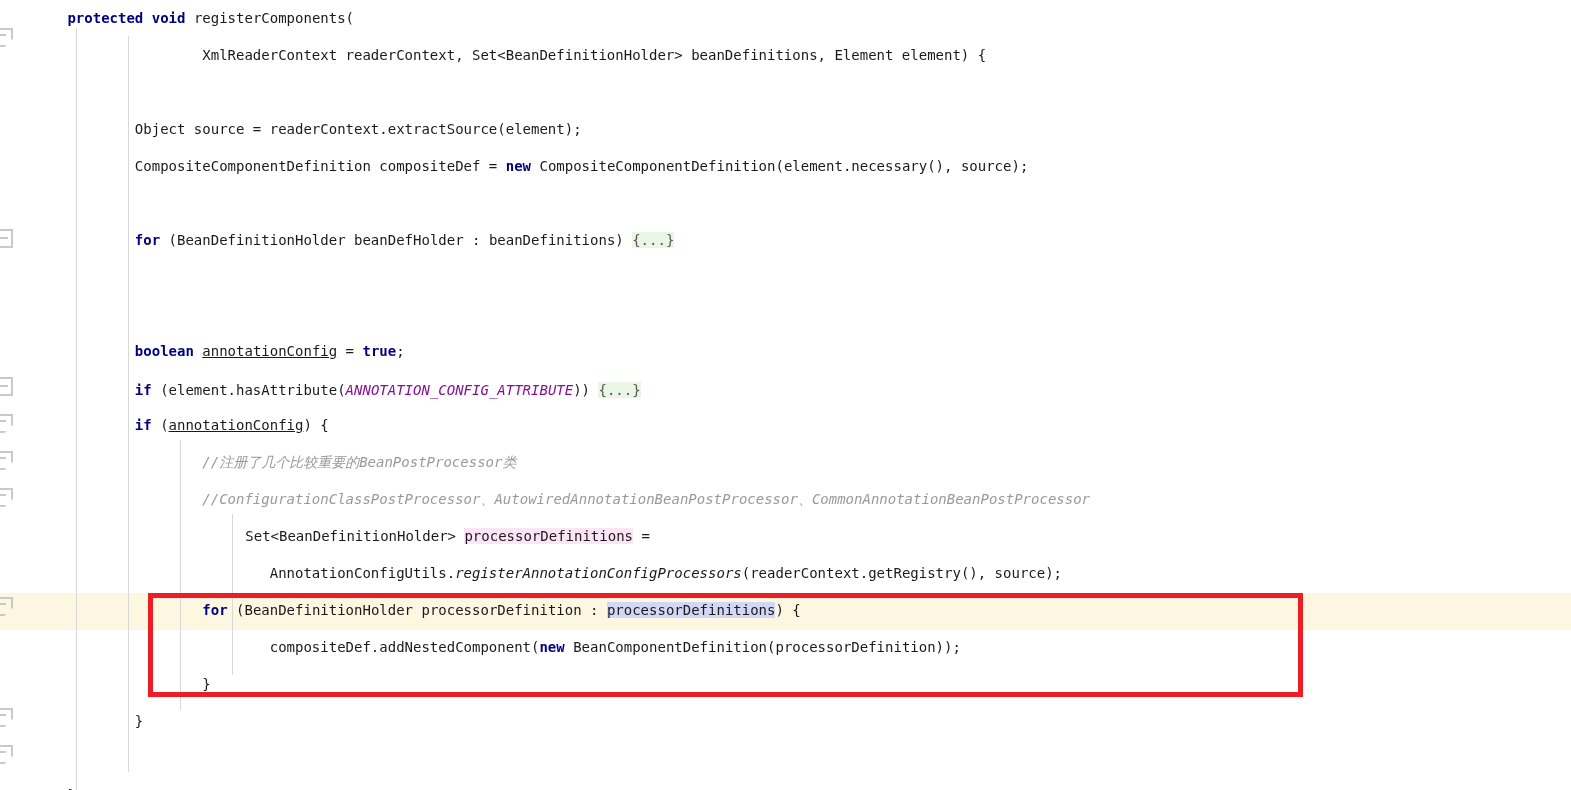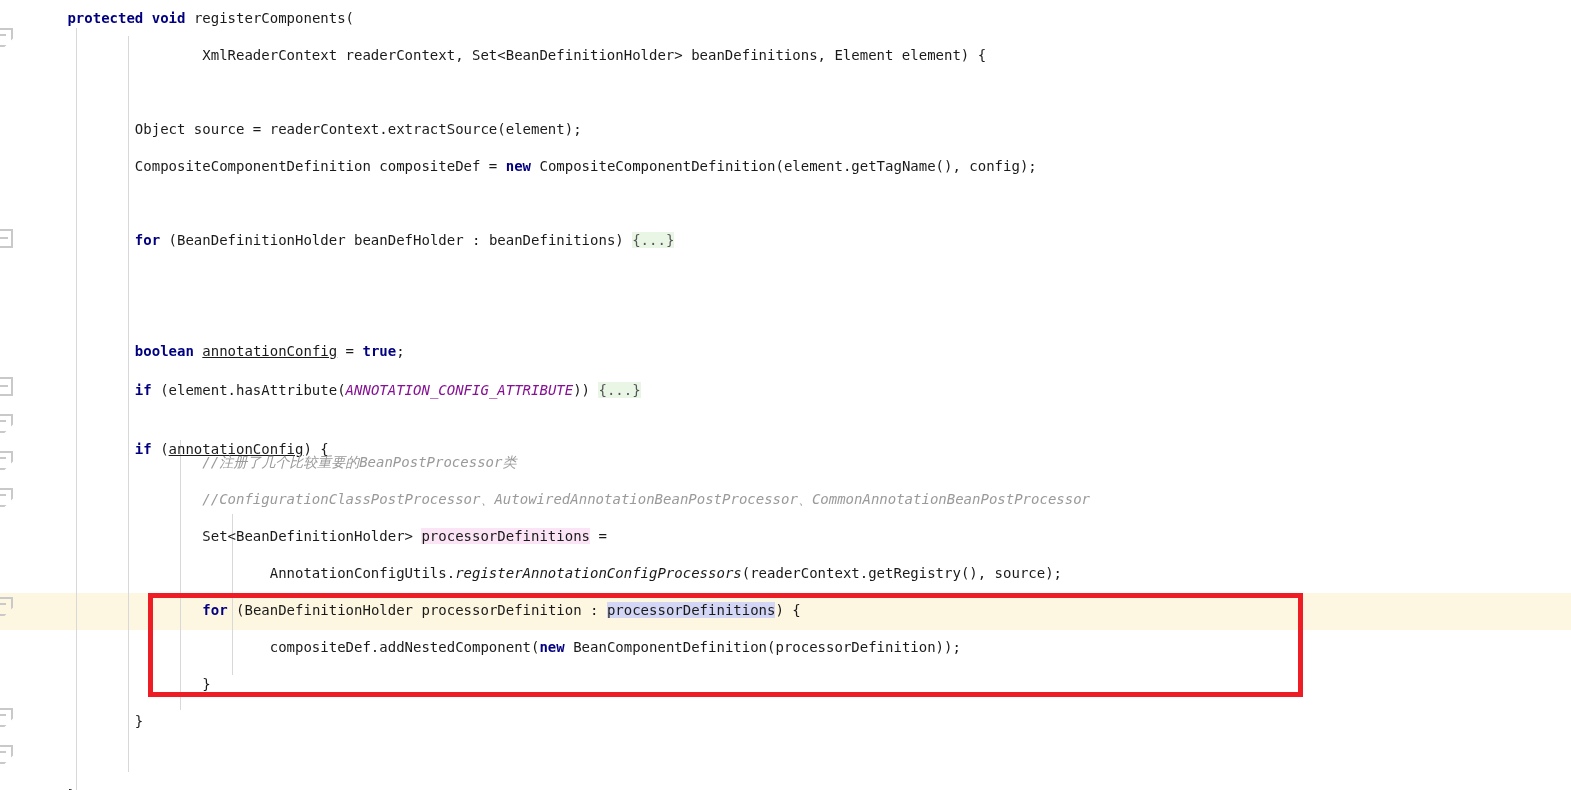--- a/index.html
+++ b/index.html
@@ -183,31 +183,31 @@
       <div class="fold expanded" style="top: 708px;"></div>
       <div class="fold expanded" style="top: 745px;"></div>
       <div class="fold tail" style="top: 782px;"></div>
     </div>
 
   <div class="code-area" id="code-area">
       <div class="line" style="top: 0px;"><span class="plain">        </span><span class="kw">protected</span><span class="plain"> </span><span class="kw">void</span><span class="plain"> registerComponents(</span></div>
       <div class="line" style="top: 37px;"><span class="plain">                        XmlReaderContext readerContext, Set&lt;BeanDefinitionHolder&gt; beanDefinitions, Element element) {</span></div>
       <div class="line" style="top: 74px;"><span class="plain"></span></div>
       <div class="line" style="top: 111px;"><span class="plain">                Object source = readerContext.extractSource(element);</span></div>
-      <div class="line" style="top: 148px;"><span class="plain">                CompositeComponentDefinition compositeDef = </span><span class="kw">new</span><span class="plain"> CompositeComponentDefinition(element.getTagName(), config);</span></div>
+      <div class="line" style="top: 148px;"><span class="plain">                CompositeComponentDefinition compositeDef = </span><span class="kw">new</span><span class="plain"> CompositeComponentDefinition(element.necessary(), source);</span></div>
       <div class="line" style="top: 185px;"><span class="plain"></span></div>
       <div class="line" style="top: 222px;"><span class="plain">                </span><span class="kw">for</span><span class="plain"> (BeanDefinitionHolder beanDefHolder : beanDefinitions) </span><span class="fold-ph">{...}</span></div>
       <div class="line" style="top: 259px;"><span class="plain"></span></div>
       <div class="line" style="top: 296px;"><span class="plain">                </span></div>
       <div class="line" style="top: 333px;"><span class="plain">                </span><span class="kw">boolean</span><span class="plain"> </span><span class="field">annotationConfig</span><span class="plain"> = </span><span class="kw">true</span><span class="plain">;</span></div>
       <div class="line" style="top: 372px;"><span class="plain">                </span><span class="kw">if</span><span class="plain"> (element.hasAttribute(</span><span class="const">ANNOTATION_CONFIG_ATTRIBUTE</span><span class="plain">)) </span><span class="fold-ph">{...}</span></div>
-      <div class="line" style="top: 407px; margin-top: 24px;"><span class="plain">                </span><span class="kw">if</span><span class="plain"> (</span><span class="field">annotationConfig</span><span class="plain">) {</span></div>
+      <div class="line" style="top: 407px;"><span class="plain">                </span><span class="kw">if</span><span class="plain"> (</span><span class="field">annotationConfig</span><span class="plain">) {</span></div>
       <div class="line" style="top: 444px;"><span class="plain">                        </span><span class="cmt-cn">//注册了几个比较重要的BeanPostProcessor类</span></div>
       <div class="line" style="top: 481px;"><span class="plain">                        </span><span class="cmt-cn">//ConfigurationClassPostProcessor、AutowiredAnnotationBeanPostProcessor、CommonAnnotationBeanPostProcessor</span></div>
-      <div class="line" style="top: 518px;"><span class="plain">                        Set&lt;BeanDefinitionHolder&gt; </span><span class="hl-pink">processorDefinitions</span><span class="plain"> =</span></div>
+      <div class="line" style="top: 518px; padding-left: 43px;"><span class="plain">                        Set&lt;BeanDefinitionHolder&gt; </span><span class="hl-pink">processorDefinitions</span><span class="plain"> =</span></div>
       <div class="line" style="top: 555px;"><span class="plain">                                AnnotationConfigUtils.</span><span class="static">registerAnnotationConfigProcessors</span><span class="plain">(readerContext.getRegistry(), source);</span></div>
       <div class="line" style="top: 592px;"><span class="plain">                        </span><span class="kw">for</span><span class="plain"> (BeanDefinitionHolder processorDefinition : </span><span class="hl-blue">processorDefinitions</span><span class="plain">) {</span></div>
       <div class="line" style="top: 629px;"><span class="plain">                                compositeDef.addNestedComponent(</span><span class="kw">new</span><span class="plain"> BeanComponentDefinition(processorDefinition));</span></div>
       <div class="line" style="top: 666px;"><span class="plain">                        }</span></div>
       <div class="line" style="top: 703px;"><span class="plain">                }</span></div>
       <div class="line" style="top: 777px;"><span class="plain">        }</span></div>
     </div>
 
   <div class="red-box" id="red-box" style="left: 148px; top: 593px; width: 1155px; height: 104px; border-color: rgb(238, 28, 37);"></div>
 

